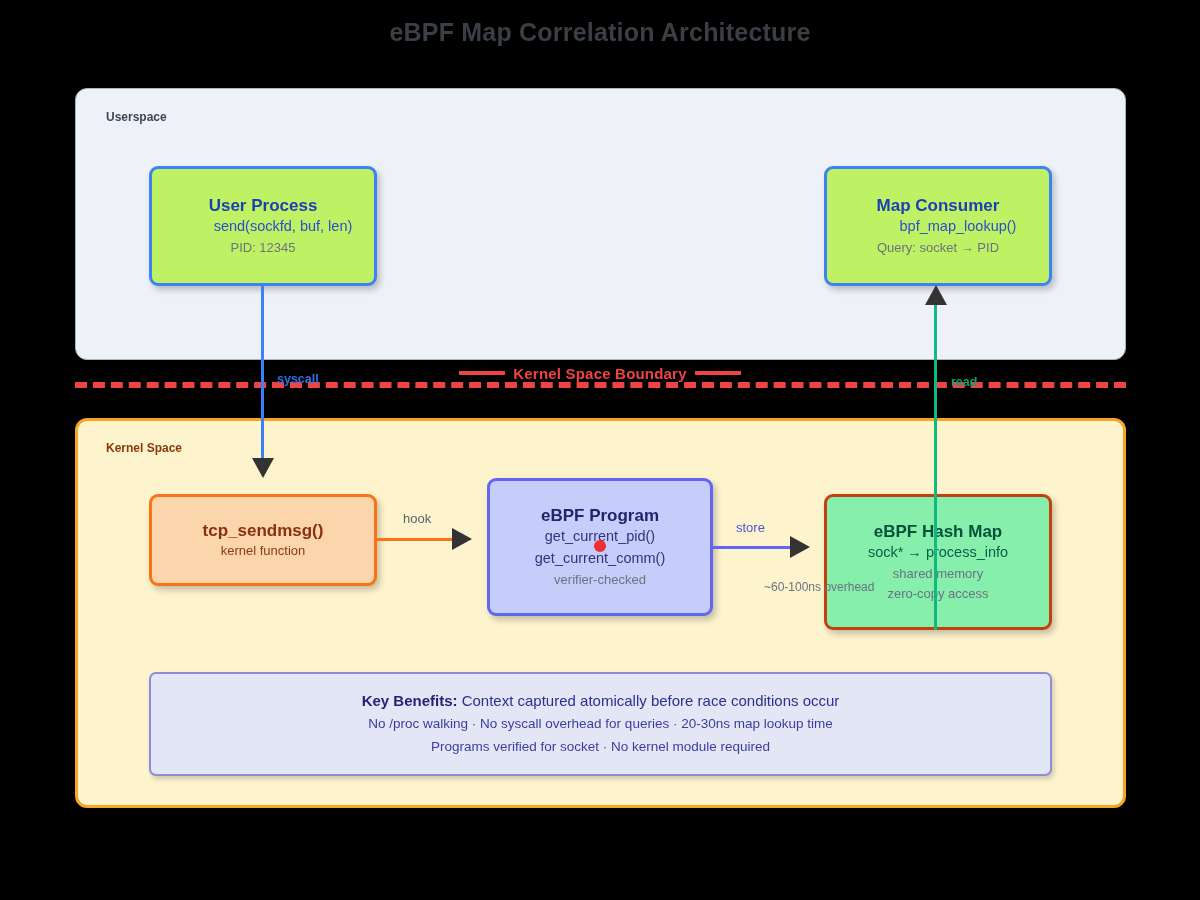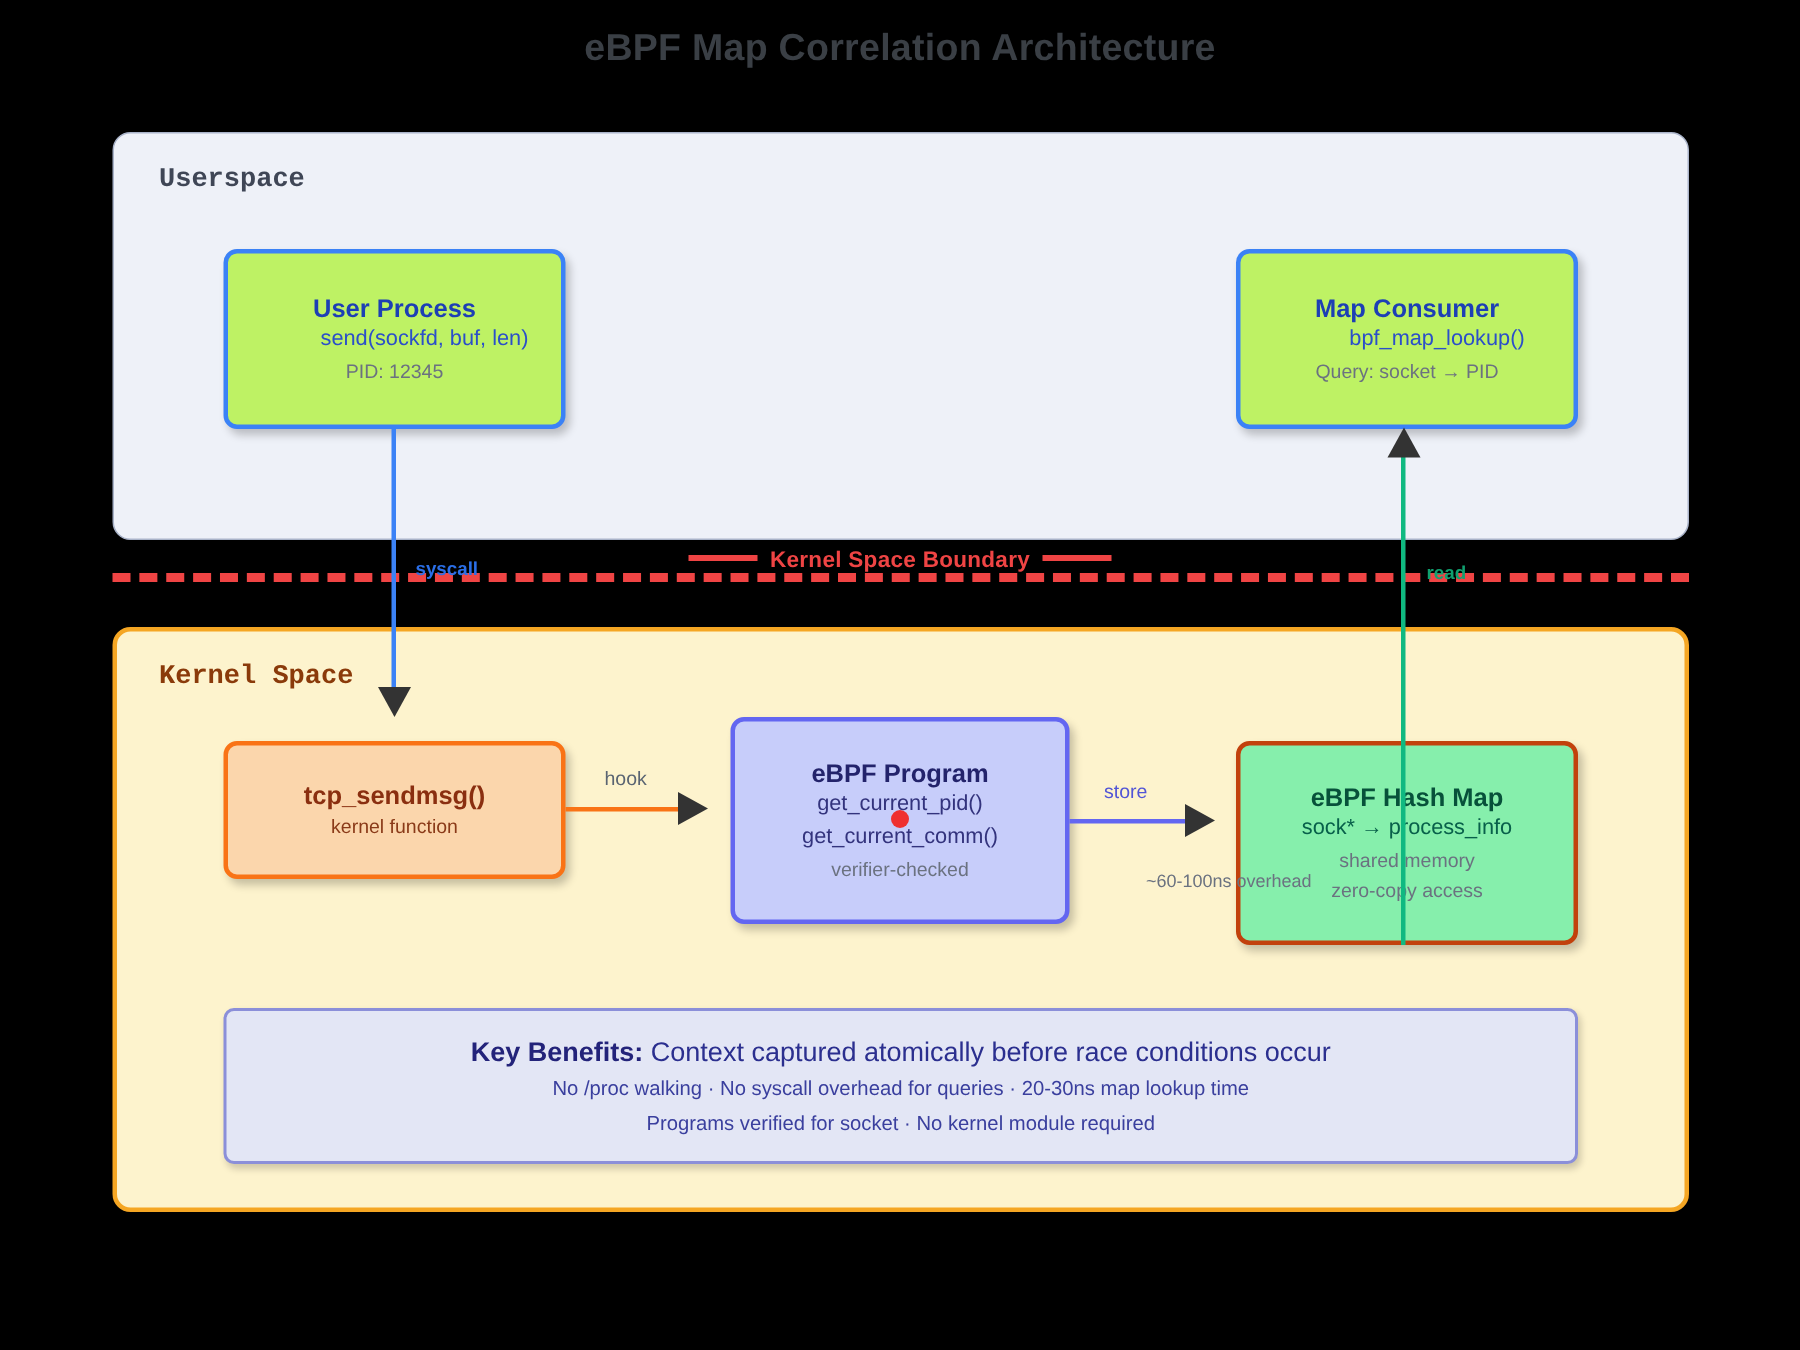--- a/index.html
+++ b/index.html
@@ -53,23 +53,22 @@
     left: 75px;
     top: 418px;
     width: 1051px;
     height: 390px;
     background: #fdf3cd;
     border: 3px solid #f5a623;
     box-shadow: 2px 3px 5px rgba(0,0,0,0.35);
   }
   .zone-label {
     position: absolute;
-    font-size: 18px;
+    font-size: 12px;
     font-weight: bold;
-    font-family: Liberation Mono, monospace;
   }
   .zone-label-userspace {
     left: 30px;
     top: 21px;
     color: #3f4656;
   }
   .zone-label-kernel {
     left: 28px;
     top: 20px;
     color: #8a3a0a;
@@ -252,21 +251,21 @@
     background: #e3e6f5;
     border: 2px solid #8b8fd9;
     border-radius: 7px;
     display: flex;
     flex-direction: column;
     align-items: center;
     justify-content: center;
     box-shadow: 2px 3px 5px rgba(0,0,0,0.18);
   }
   #benefits .b-head {
-    font-size: 18px;
+    font-size: 15px;
     color: #2b2f8f;
     line-height: 1.6;
   }
   #benefits .b-head b { color: #23237a; }
   #benefits .b-line {
     font-size: 13.5px;
     color: #3a3f9e;
     line-height: 1.7;
   }
 </style>

